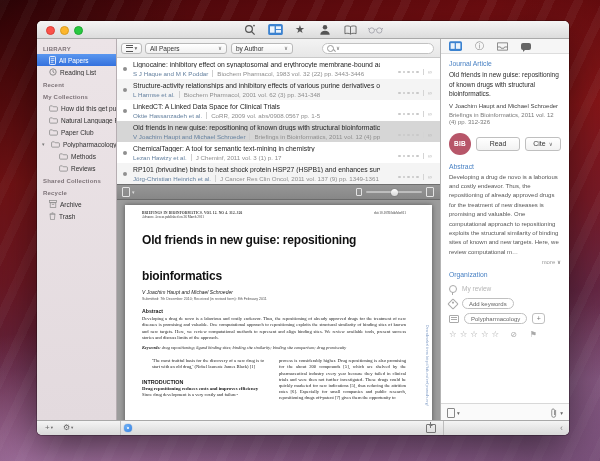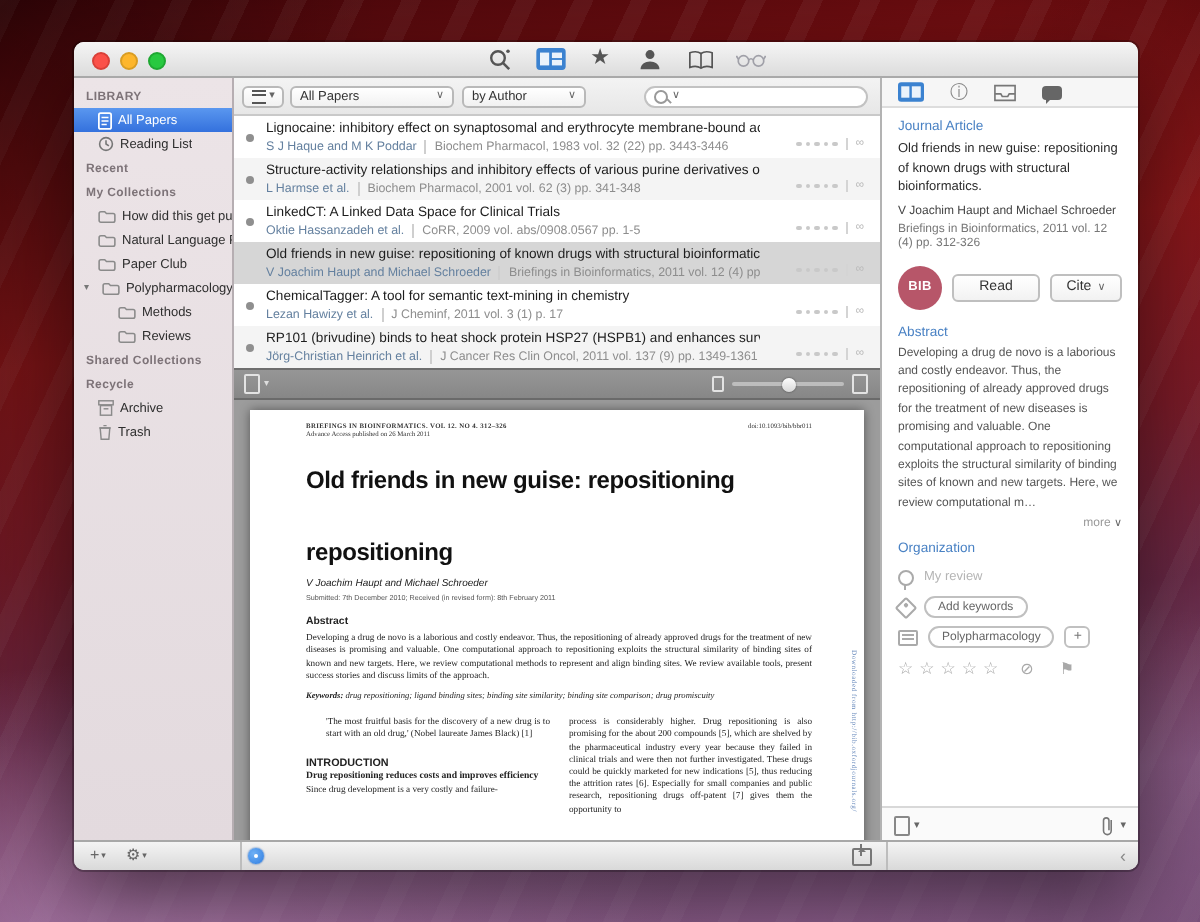--- a/index.html
+++ b/index.html
@@ -74,21 +74,21 @@
   .docw{width:6px;height:8px;border:1px solid #e3e3e3;border-radius:1px;}
   .docw.sm{width:4px;height:6px;}
   .pchev{color:#ddd;font-size:5px;}
   .ptb-right{position:absolute;right:6px;display:flex;align-items:center;gap:4px;}
   .slider{width:56px;height:2px;background:#bdbdbd;border-radius:2px;position:relative;}
   .thumb{position:absolute;left:45%;top:-2.5px;width:7px;height:7px;border-radius:50%;
     background:linear-gradient(#fdfdfd,#d8d8d8);box-shadow:0 0 1px rgba(0,0,0,.6);}
   
   .pdf-area{flex:1;background:#9c9c9c;position:relative;overflow:hidden;}
   .page{position:absolute;left:8px;top:5px;width:307px;height:230px;background:#fff;
-    box-shadow:0 0 5px rgba(0,0,0,.45);padding:6px 26px 0 28px;box-sizing:border-box;
+    box-shadow:0 0 5px rgba(0,0,0,.45);padding:6px 26px 0 17px;box-sizing:border-box;
     font-family:"Liberation Serif","DejaVu Serif",serif;color:#222;}
   .phead{display:flex;justify-content:space-between;font-size:3.4px;line-height:4.2px;color:#333;}
   .phead b{font-weight:bold;letter-spacing:.2px;}
   .ptitleblk{margin-top:12px;font-family:"Liberation Sans","DejaVu Sans",sans-serif;
     font-weight:bold;font-size:12px;line-height:18px;letter-spacing:-.2px;color:#111;}
   .pauthors{margin-top:4px;font-style:italic;font-size:5px;font-family:"Liberation Sans",sans-serif;}
   .psub{margin-top:2px;font-size:3.6px;color:#555;font-family:"Liberation Sans",sans-serif;}
   .pabsh{margin-top:7px;font-weight:bold;font-size:5.2px;font-family:"Liberation Sans",sans-serif;}
   .pabs{margin-top:1.5px;font-size:4.6px;line-height:6.3px;text-align:justify;}
   .pkw{margin-top:4px;font-size:4.3px;font-style:italic;white-space:nowrap;overflow:hidden;}
@@ -428,21 +428,21 @@
 
         <div class="pdf-area">
           <div class="page">
             <div class="phead">
               <span><b>BRIEFINGS IN BIOINFORMATICS. VOL 12. NO 4. 312–326</b><br><span>Advance Access published on 26 March 2011</span></span>
               <span>doi:10.1093/bib/bbr011</span>
             </div>
             <div class="ptitleblk">
               <span>Old friends in new guise: repositioning</span><br>
               <br>
-              <span>repositioning</span>
+              <span>bioinformatics</span>
             </div>
             <div class="pauthors">V Joachim Haupt and Michael Schroeder</div>
             <div class="psub">Submitted: 7th December 2010; Received (in revised form): 8th February 2011</div>
             <div class="pabsh">Abstract</div>
             <div class="pabs">Developing a drug de novo is a laborious and costly endeavor. Thus, the repositioning of already approved drugs for the treatment of new diseases is promising and valuable. One computational approach to repositioning exploits the structural similarity of binding sites of known and new targets. Here, we review computational methods to represent and align binding sites. We review available tools, present success stories and discuss limits of the approach.</div>
             <div class="pkw"><b>Keywords:</b> <span>drug repositioning; ligand binding sites; binding site similarity; binding site comparison; drug promiscuity</span></div>
             <div class="pcols">
               <div class="pcol">
                 <div class="pquote">'The most fruitful basis for the discovery of a new drug is to start with an old drug,' (Nobel laureate James Black) [1]</div>
                 <div class="pintro">INTRODUCTION</div>

